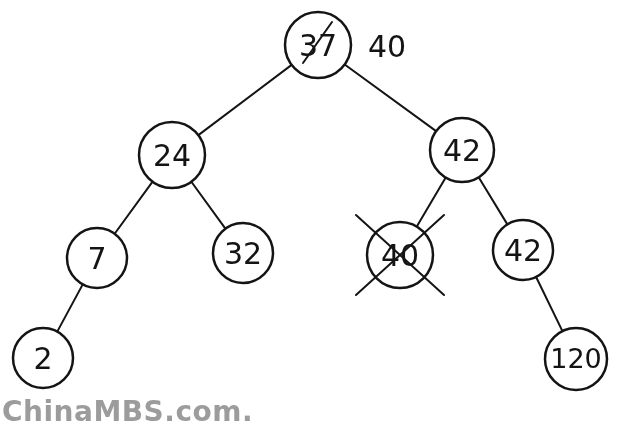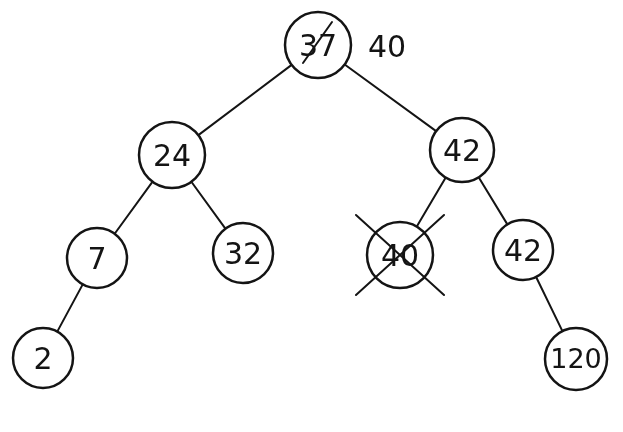--- a/index.html
+++ b/index.html
@@ -83,13 +83,14 @@
       <g>
         <circle cx="43" cy="358" r="30" fill="#ffffff" stroke="#141414" stroke-width="2.5"></circle>
         <text x="43" y="358" dy="0.35em" text-anchor="middle" font-family="&quot;DejaVu Sans&quot;, sans-serif" font-size="30" fill="#141414">2</text>
       </g>
       <g>
         <circle cx="576" cy="359" r="31" fill="#ffffff" stroke="#141414" stroke-width="2.5"></circle>
         <text x="576" y="359" dy="0.35em" text-anchor="middle" font-family="&quot;DejaVu Sans&quot;, sans-serif" font-size="27" fill="#141414">120</text>
       </g>
       <text x="368" y="46" dy="0.35em" text-anchor="start" font-family="&quot;DejaVu Sans&quot;, sans-serif" font-size="30" fill="#141414">40</text>
     </svg>
+  <div class="watermark" style="color: rgb(156, 156, 156);">ChinaMBS.com.</div>
 </div>
 
 </body></html>

